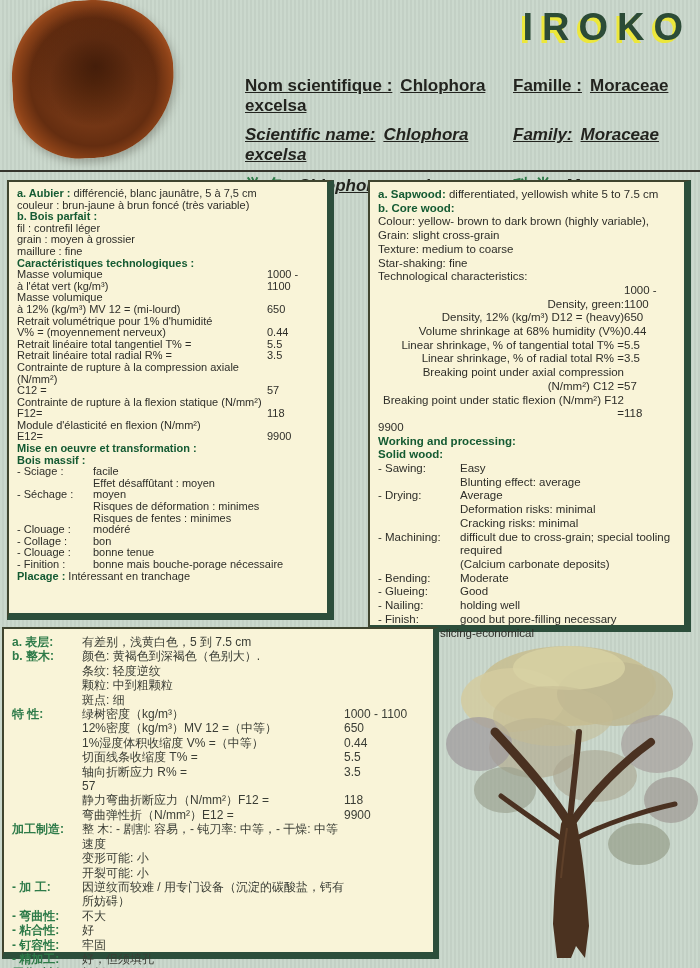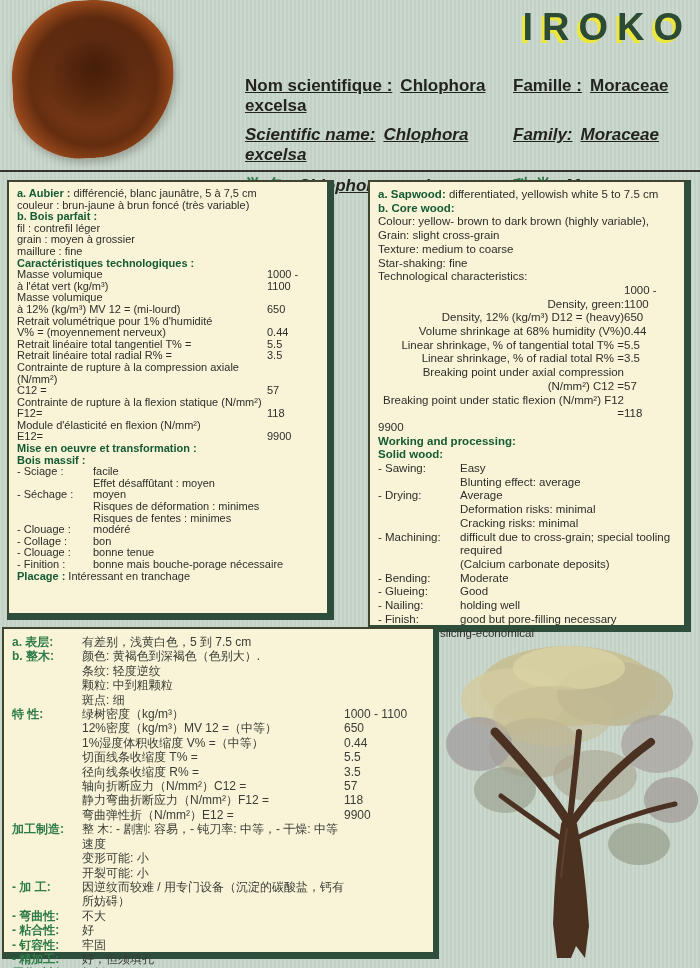--- a/index.html
+++ b/index.html
@@ -298,26 +298,25 @@
       <span class="cx">1%湿度体积收缩度 V% =（中等）</span>
       <span class="cv">0.44</span>
     </div>
     <div class="row cnr">
       <span class="ck"></span>
       <span class="cx">切面线条收缩度 T% =</span>
       <span class="cv">5.5</span>
     </div>
     <div class="row cnr">
       <span class="ck"></span>
-      <span class="cx">径向线条收缩度 R% =</span>
+      <span class="cx">轴向折断应力 R% =</span>
       <span class="cv">3.5</span>
     </div>
     <div class="row cnr">
       <span class="ck"></span>
-      <span class="cx">轴向折断应力（N/mm²）C12 =</span>
       <span class="cv">57</span>
     </div>
     <div class="row cnr">
       <span class="ck"></span>
       <span class="cx">静力弯曲折断应力（N/mm²）F12 =</span>
       <span class="cv">118</span>
     </div>
     <div class="row cnr">
       <span class="ck"></span>
       <span class="cx">弯曲弹性折（N/mm²）E12 =</span>

